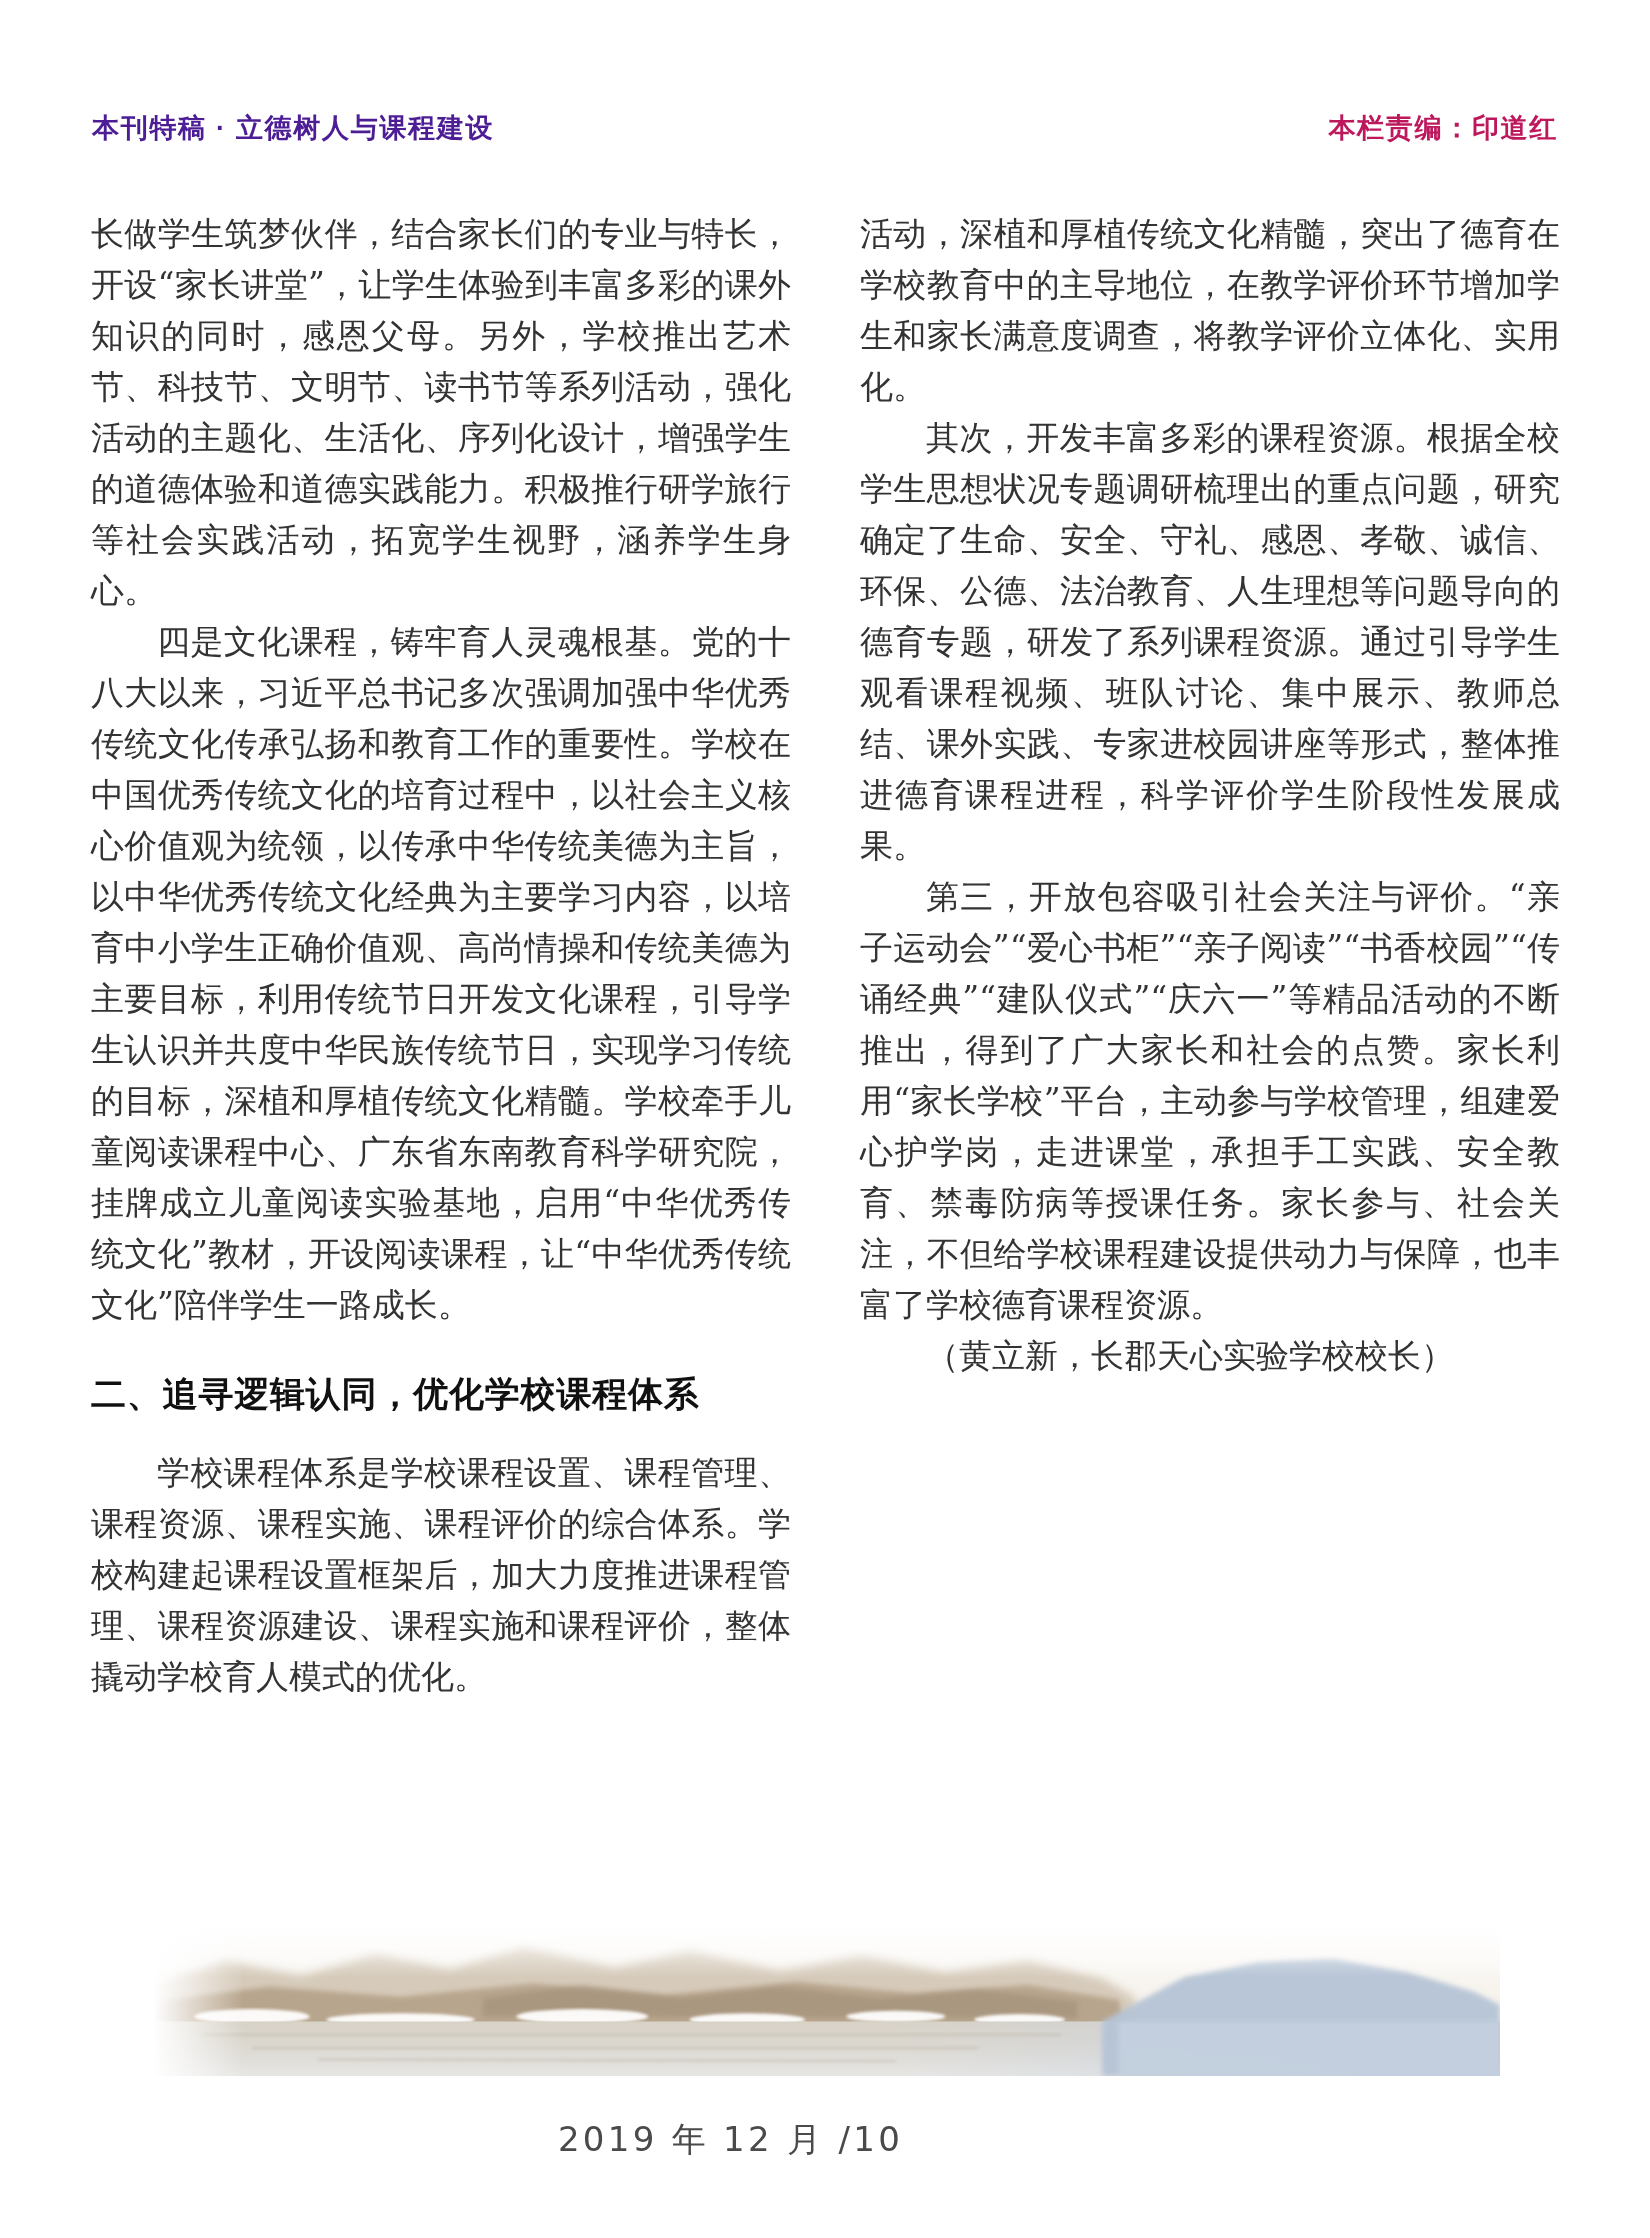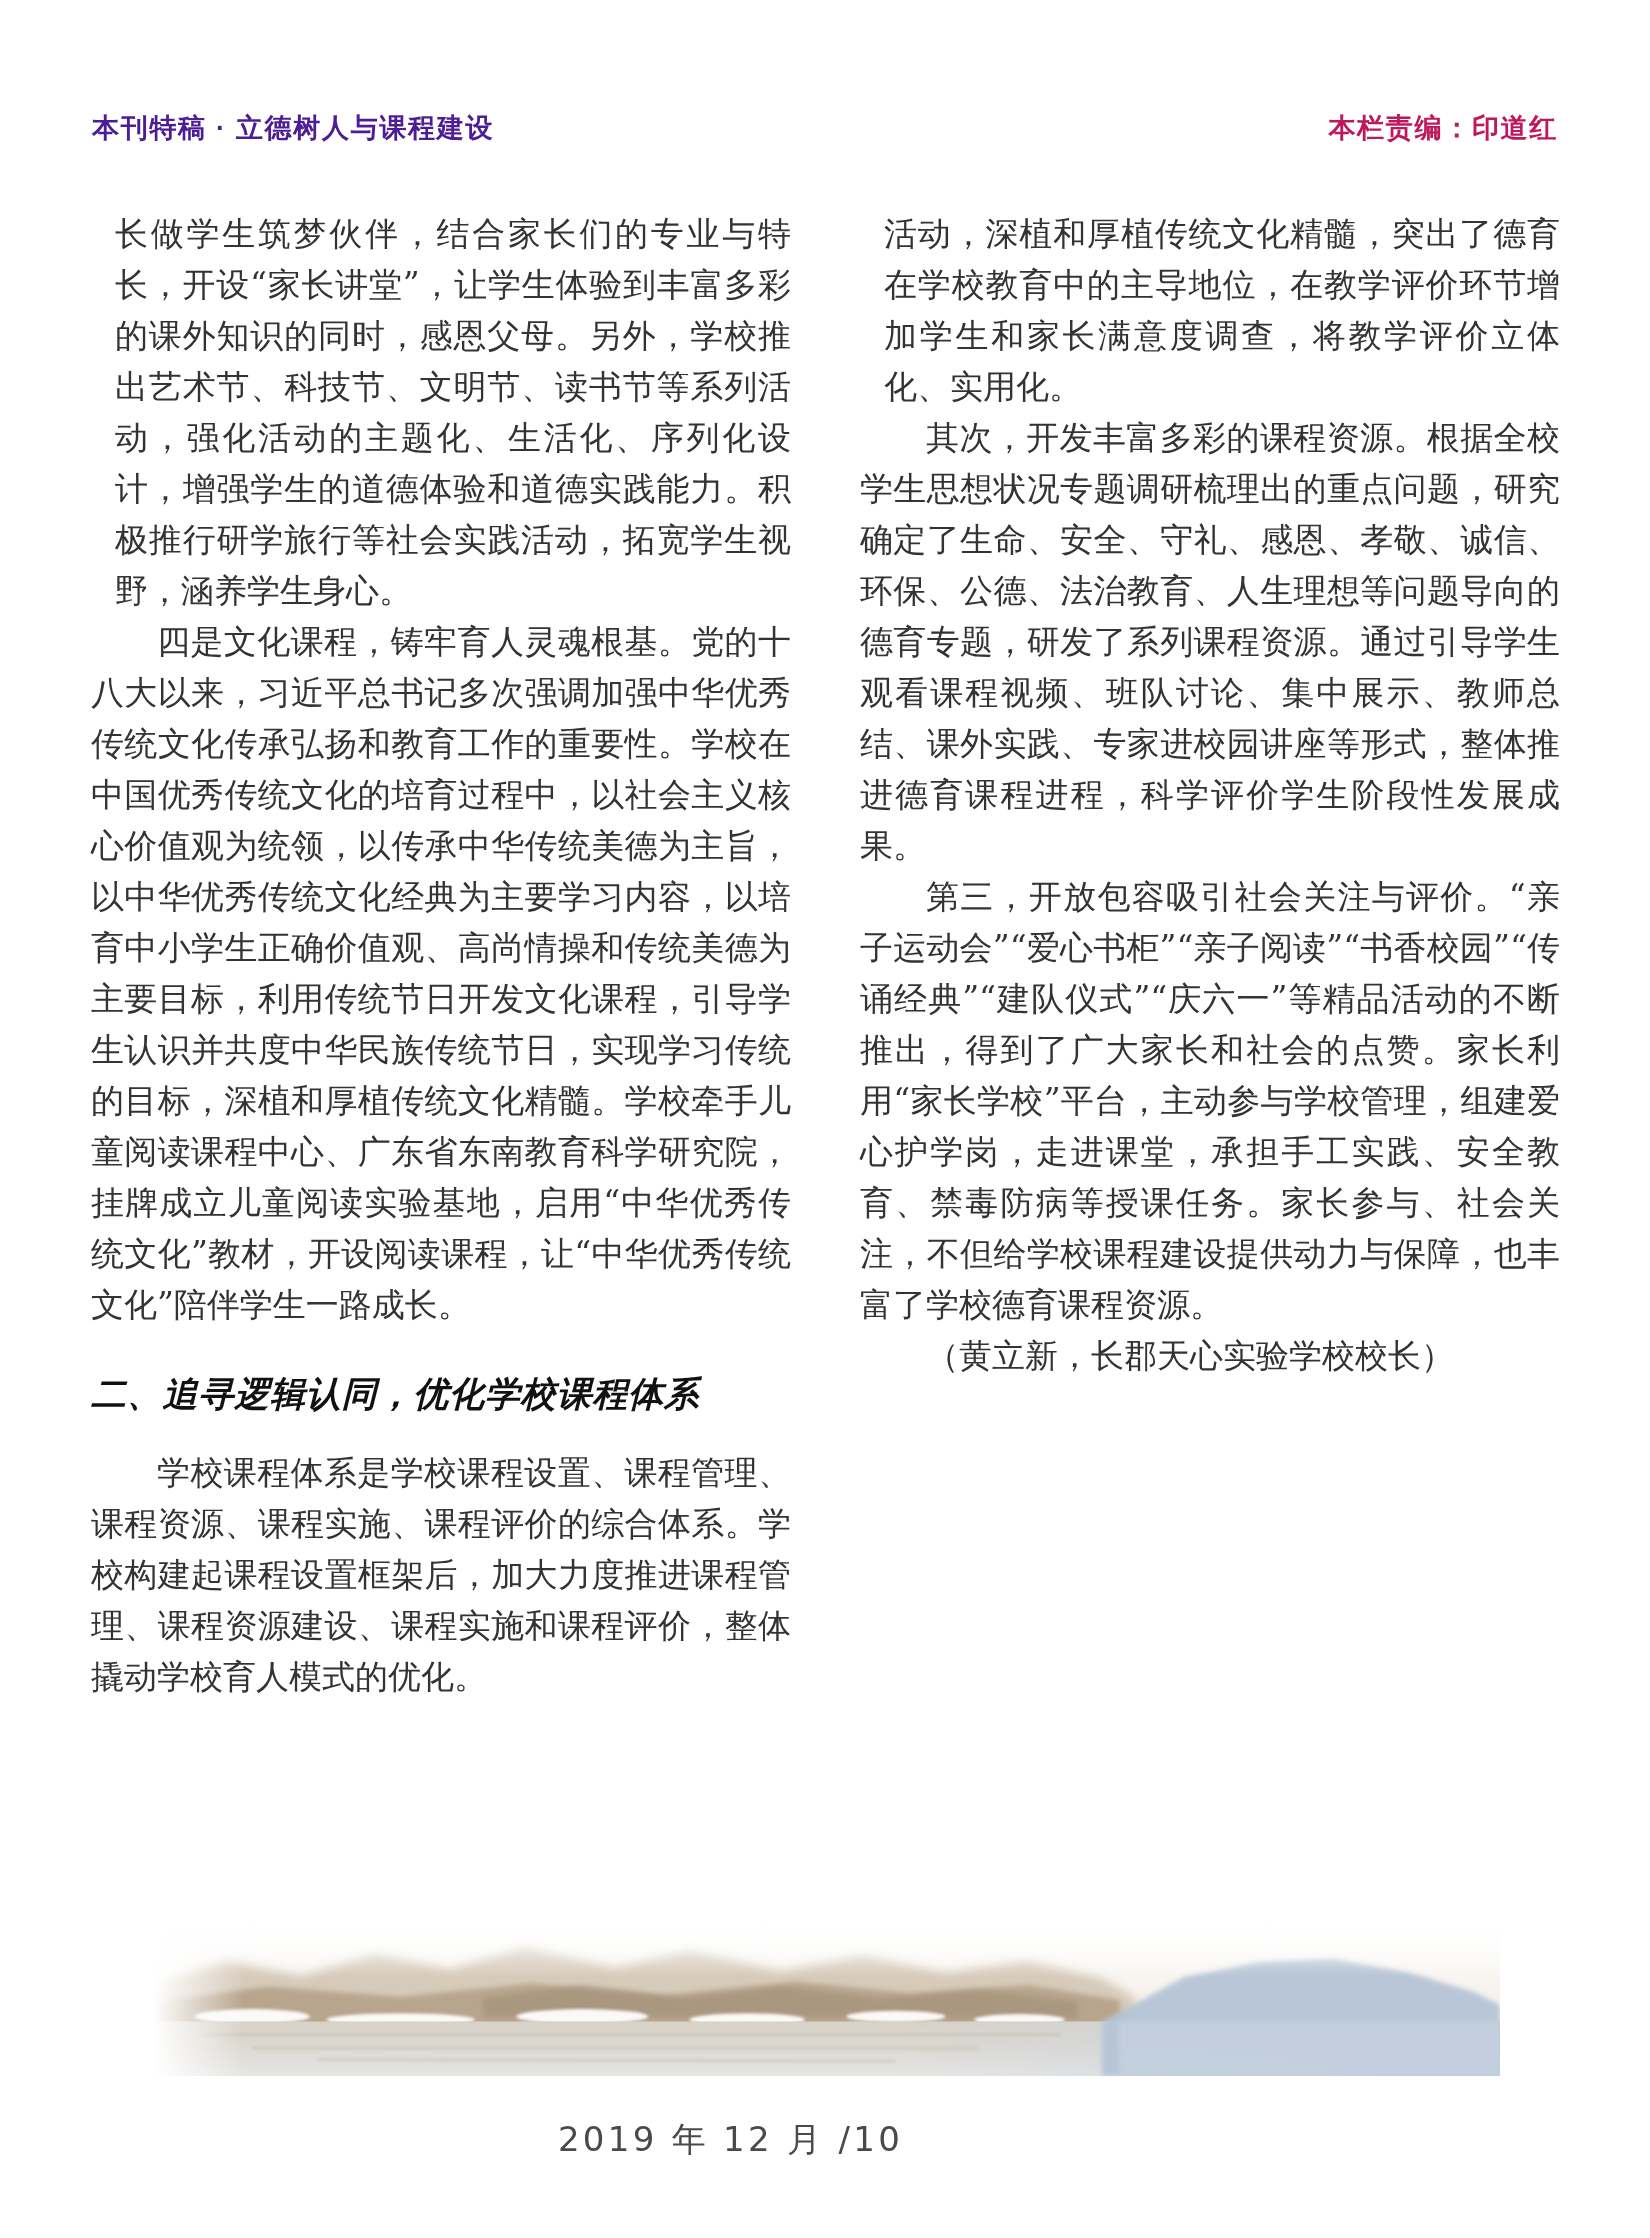--- a/index.html
+++ b/index.html
@@ -28,26 +28,26 @@
   
   .col {
     position: absolute; top: 208px; width: 700px;
     font-size: 33px; line-height: 51px; color: #333333;
     text-align: justify; text-justify: inter-ideograph;
     z-index: 2;
   }
   .col-left  { left: 91px; }
   .col-right { left: 860px; }
   .col p { margin: 0; text-indent: 2em; }
-  .col p.no-indent { text-indent: 0; margin-left: 24px; }
+  .col p.no-indent { text-indent: 0; }
   .section-heading {
     font-family: "Liberation Sans", sans-serif;
     font-size: 35px; font-weight: bold; color: #111111;
     margin: 38px 0 28px 0; line-height: 51px;
-    letter-spacing: 0.8px; text-indent: 0; font-style: italic;
+    letter-spacing: 0.8px; text-indent: 0;
   }
   .author-note { text-indent: 2.5em; }
 
   
   .photo {
     position: absolute; left: 153px; top: 1919px;
     width: 1347px; height: 157px; margin: 0;
     overflow: hidden; z-index: 0;
   }
   .photo svg { display: block; width: 100%; height: 100%; }

